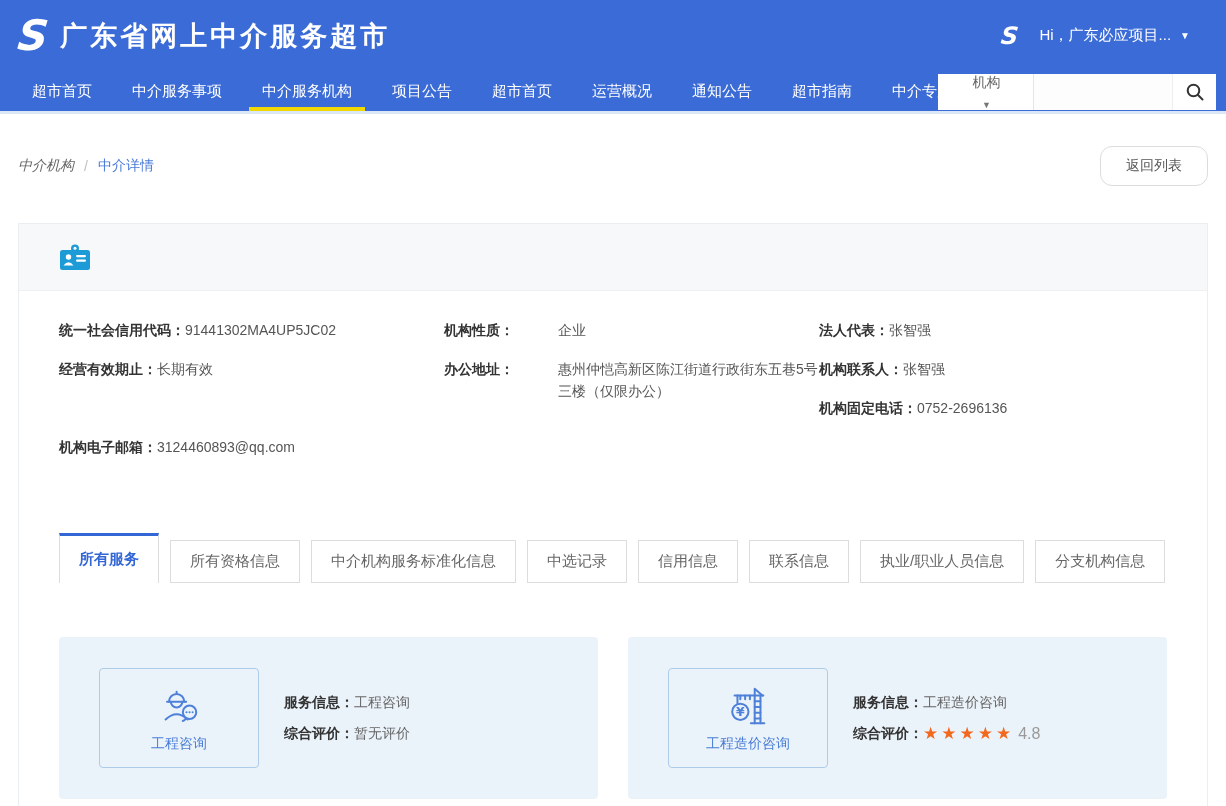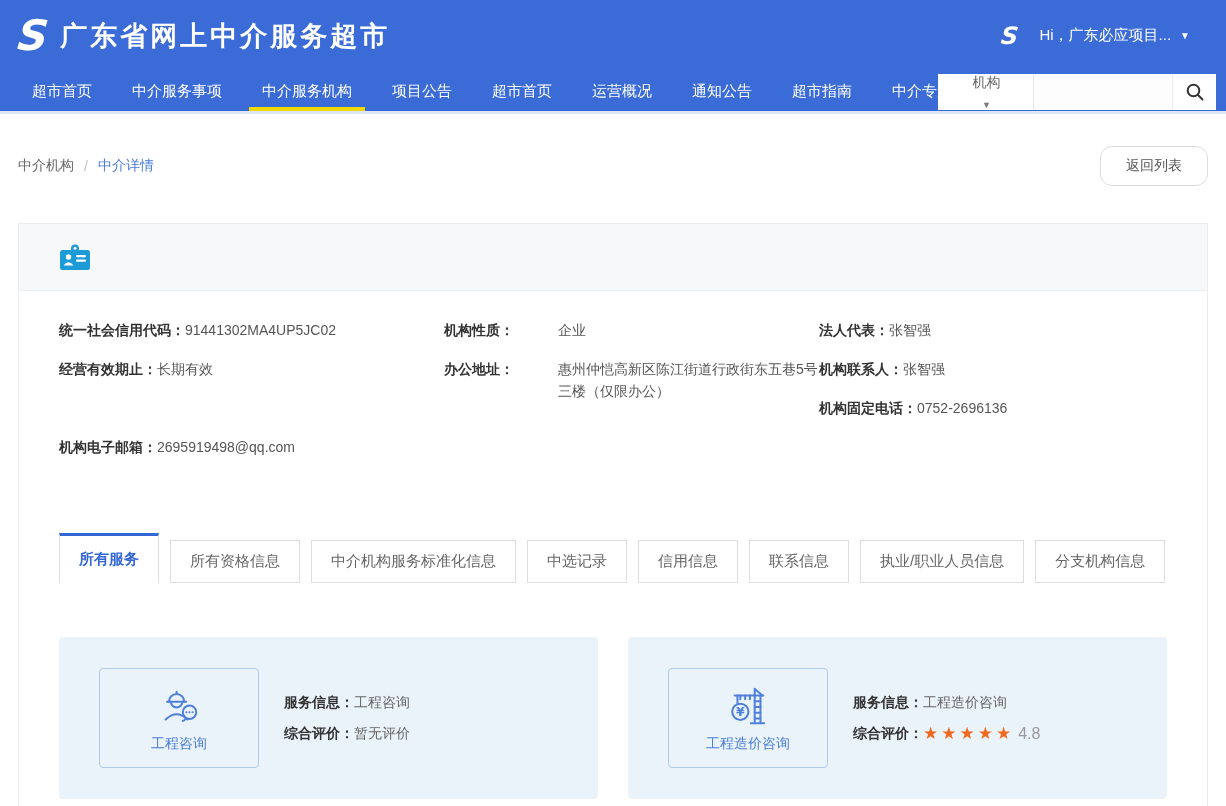--- a/index.html
+++ b/index.html
@@ -35,21 +35,21 @@
   .search-input { flex:1; border:none; outline:none; font-size:14px; padding:0 8px;
     background:#fdfdfd; min-width:0; }
   .search-btn { width:44px; background:#fff; border:none; border-left:1px solid #eee;
     display:flex; align-items:center; justify-content:center; cursor:pointer; }
 
   
   .content { padding:0 18px; }
   .crumb-row { margin-top:26px; display:flex; align-items:center;
     justify-content:space-between; height:52px; margin-bottom:31px; }
   .breadcrumb { font-size:14px; display:flex; align-items:center; gap:10px; }
-  .crumb-root { color:#666; text-decoration:none; cursor:pointer; }
+  .crumb-root { color:#666; text-decoration:none; cursor:pointer;font-style:italic; }
   .crumb-sep { color:#c0c0c0; }
   .crumb-cur { color:#4a7bd8; text-decoration:none; cursor:pointer;text-align:right; }
   .back-btn { background:#fff; border:1px solid #dcdcdc; border-radius:12px;
     font-size:14px; color:#555; padding:10px 25px; cursor:pointer;
     font-family:inherit; }
 
   
   .panel { border:1px solid #ebeef1; border-bottom:none; min-height:585px; }
   .panel-head { height:67px; background:#f7f8fa; border-bottom:1px solid #eef0f2;
     display:flex; align-items:center; padding:0 40px; gap:15px; }
@@ -161,21 +161,21 @@
           <div class="info-row">
             <span class="lbl">统一社会信用代码：</span>
             <span class="val">91441302MA4UP5JC02</span>
           </div>
           <div class="info-row">
             <span class="lbl">经营有效期止：</span>
             <span class="val">长期有效</span>
           </div>
           <div class="info-row spaced">
             <span class="lbl">机构电子邮箱：</span>
-            <span class="val">2695919498@qq.com</span>
+            <span class="val">3124460893@qq.com</span>
           </div>
         </div>
         <div class="info-col c2">
           <div class="info-row">
             <span class="lbl">机构性质：</span>
             <span class="val">企业</span>
           </div>
           <div class="info-row">
             <span class="lbl">办公地址：</span>
             <span class="val">惠州仲恺高新区陈江街道行政街东五巷5号三楼（仅限办公）</span>

